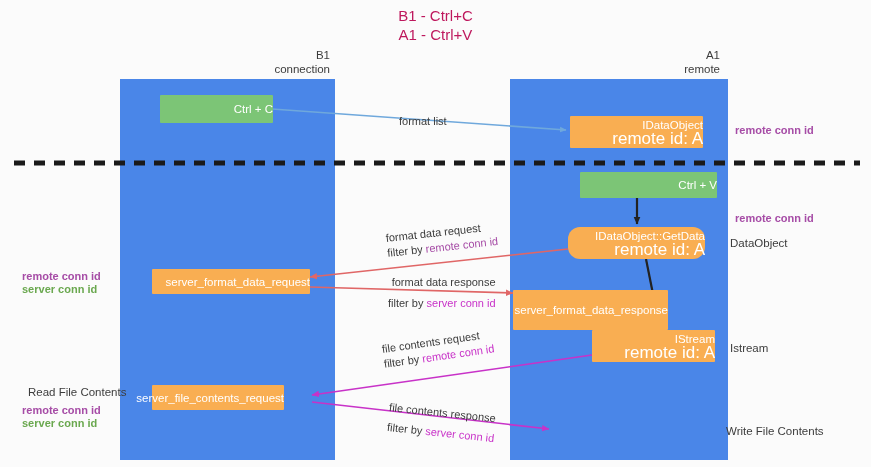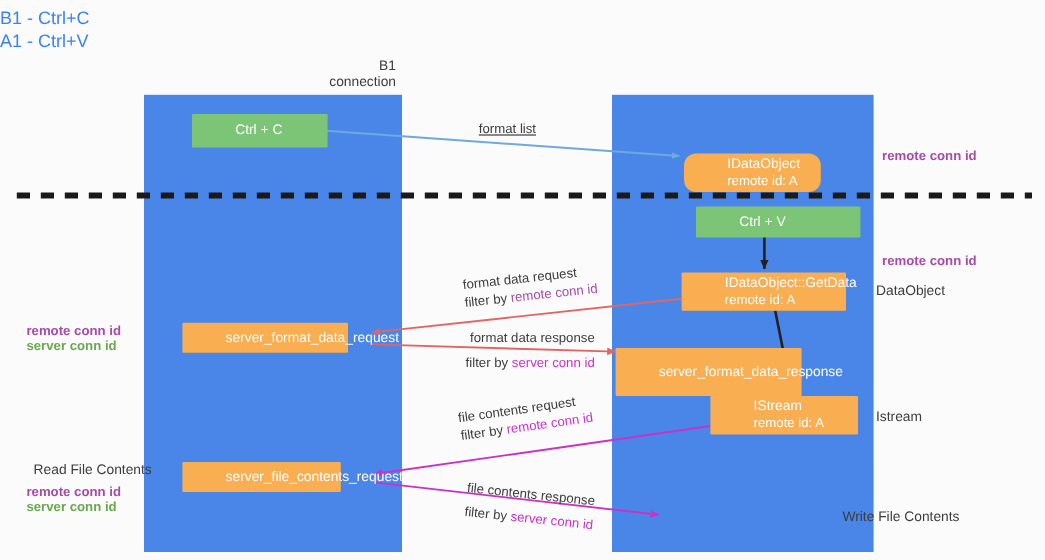--- a/index.html
+++ b/index.html
@@ -13,39 +13,38 @@
   }
   #stage{position:absolute;left:0;top:0;width:871px;height:467px;}
 
   
   .lane{position:absolute;background:#4a86e8;}
   svg.wires{position:absolute;left:0;top:0;width:871px;height:467px;overflow:visible;}
 
   
   .title{
     position:absolute;left:0;top:6px;width:871px;
-    text-align:left;font-size:15px;line-height:19px;color:#3b82f6;
+    text-align:center;font-size:15px;line-height:19px;color:#be185d;
   }
 
   
   .colcap{
     position:absolute;text-align:right;font-size:11.5px;line-height:14px;color:#3c3c3c;
   }
 
   
   .node{
     position:absolute;box-sizing:border-box;
-    display:flex;flex-direction:column;align-items:flex-start;justify-content:center;
+    display:flex;flex-direction:column;align-items:flex-end;justify-content:center;
     color:#ffffff;font-size:11.5px;line-height:14px;text-align:center;
     border-radius:1px;
-    padding-left:36px;
   }
   .node.green{background:#7cc576;}
   .node.orange{background:#f9ae52;}
-  .node .l2{font-size:11px;}
+  .node .l2{font-size:17px;}
 
   
   .ftext{position:absolute;font-size:11px;line-height:14px;color:#3c3c3c;white-space:nowrap;}
   .purple{color:#a64ca6;}
   .greent{color:#6aa84f;}
   .magenta{color:#c832c8;}
 
   .sideLabel{position:absolute;font-size:11px;line-height:14px;font-weight:bold;white-space:nowrap;}
   .rightCap{position:absolute;font-size:11.5px;line-height:14px;color:#3c3c3c;white-space:nowrap;}
 
@@ -59,20 +58,24 @@
 <div id="stage">
 
   <div class="title">
     <div>B1 - Ctrl+C</div>
     <div>A1 - Ctrl+V</div>
   </div>
 
   <div class="colcap" style="left:150px;top:48px;width:180px;">
     <div>B1</div>
     <div>connection</div>
+  </div>
+  <div class="colcap" style="left:540px;top:48px;width:180px;">
+    <div>A1</div>
+    <div>remote</div>
   </div>
 
   <div class="lane" style="left:120px;top:79px;width:215px;height:381px;"></div>
   <div class="lane" style="left:510px;top:79px;width:218px;height:381px;"></div>
 
   <svg class="wires">
     <defs>
       <marker id="ah-blue" markerWidth="7" markerHeight="7" refX="6" refY="3.2" orient="auto" markerUnits="userSpaceOnUse">
         <path d="M0,0.4 L6.6,3.2 L0,6 z" fill="#6fa8dc"></path>
       </marker>
@@ -101,53 +104,53 @@
 
     <path d="M592,355 L312,395" stroke="#c832c8" stroke-width="1.6" fill="none" marker-end="url(#ah-mag)"></path>
 
     <path d="M312,402 L549,429" stroke="#c832c8" stroke-width="1.6" fill="none" marker-end="url(#ah-mag)"></path>
   </svg>
 
   <div class="node green" style="left:160px;top:95px;width:113px;height:28px;">
     <div>Ctrl + C</div>
   </div>
 
-  <div class="node orange" style="left:570px;top:128px;width:114px;height:32px;border-radius:10px;">
+  <div class="node orange" style="left:570px;top:116px;width:133px;height:32px;">
     <div>IDataObject</div>
     <div class="l2">remote id: A</div>
   </div>
 
   <div class="node green" style="left:580px;top:172px;width:137px;height:26px;">
     <div>Ctrl + V</div>
   </div>
 
-  <div class="node orange" style="left:568px;top:227px;width:137px;height:32px;">
+  <div class="node orange" style="left:568px;top:227px;width:137px;height:32px;border-radius:12px;">
     <div>IDataObject::GetData</div>
     <div class="l2">remote id: A</div>
   </div>
 
-  <div class="node orange" style="left:152px;top:269px;width:138px;height:25px;">
+  <div class="node orange" style="left:152px;top:269px;width:158px;height:25px;">
     <div>server_format_data_request</div>
   </div>
 
   <div class="node orange" style="left:513px;top:290px;width:155px;height:40px;">
     <div>server_format_data_response</div>
   </div>
 
   <div class="node orange" style="left:592px;top:330px;width:123px;height:32px;">
     <div>IStream</div>
     <div class="l2">remote id: A</div>
   </div>
 
   <div class="node orange" style="left:152px;top:385px;width:132px;height:25px;">
     <div>server_file_contents_request</div>
   </div>
 
 
-  <div class="ftext" style="left:399px;top:101px;text-decoration:underline;">format list</div>
+  <div class="ftext" style="left:399px;top:114px;">format list</div>
 
   <div class="slant" style="left:385px;top:231px;transform:rotate(-6.2deg);">
     <div>format data request</div>
     <div>
       <span>filter by </span><span class="bold purple">remote conn id</span>
     </div>
   </div>
 
   <div class="slant" style="left:388px;top:275px;text-align:right;">
     <div>format data response</div>
@@ -171,21 +174,21 @@
   </div>
 
   <div class="sideLabel purple" style="left:735px;top:123px;">remote conn id</div>
 
   <div class="sideLabel purple" style="left:735px;top:211px;">remote conn id</div>
 
   <div class="rightCap" style="left:730px;top:236px;">DataObject</div>
 
   <div class="rightCap" style="left:730px;top:341px;">Istream</div>
 
-  <div class="rightCap" style="left:702px;top:424px;">Write File Contents</div>
+  <div class="rightCap" style="left:726px;top:424px;">Write File Contents</div>
 
   <div class="sideLabel purple" style="left:22px;top:269px;">remote conn id</div>
   <div class="sideLabel greent" style="left:22px;top:282px;">server conn id</div>
 
   <div class="rightCap" style="left:28px;top:385px;">Read File Contents</div>
   <div class="sideLabel purple" style="left:22px;top:403px;">remote conn id</div>
   <div class="sideLabel greent" style="left:22px;top:416px;">server conn id</div>
 
 </div>
 

